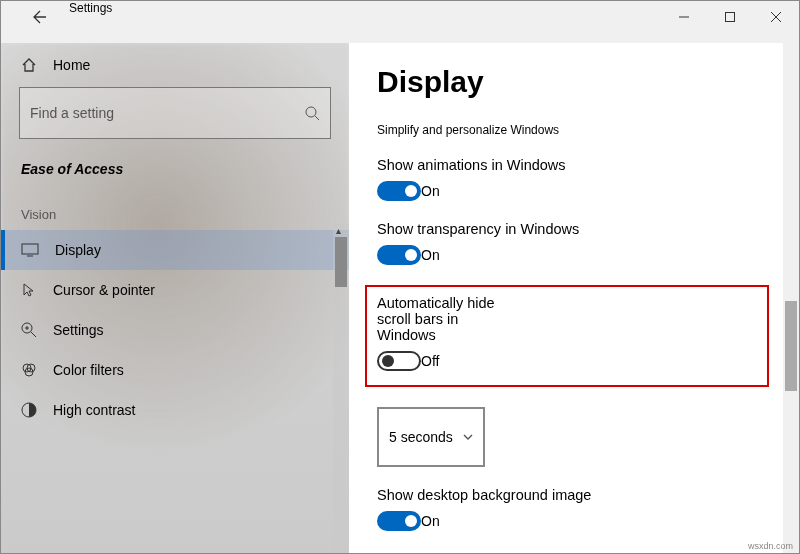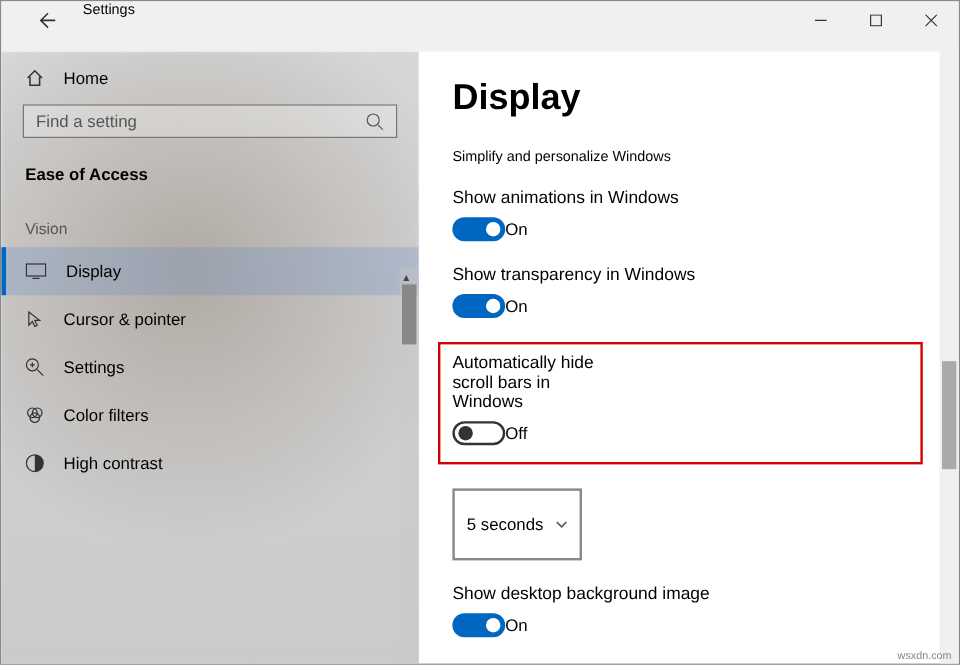--- a/index.html
+++ b/index.html
@@ -8,23 +8,23 @@
     .back-btn { width: 46px; height: 32px; display: flex; align-items: center; justify-content: center; }
     .title { font-size: 12px; padding-left: 6px; }
     .win-controls { margin-left: auto; display: flex; height: 32px; }
     .win-btn { width: 46px; display: flex; align-items: center; justify-content: center; }
     .main { display: flex; height: calc(100% - 32px); }
     .sidebar { width: 348px; height: 100%; background: linear-gradient(180deg,#ddd,#ccc); position: relative; overflow: hidden; }
     .sidebar::before { content:""; position:absolute; inset:0; background: radial-gradient(circle at 45% 35%,rgba(160,150,140,.7),rgba(200,200,200,.3) 60%); filter: blur(2px); }
     .sidebar > * { position: relative; z-index: 1; }
     .home { display:flex; align-items:center; gap:16px; padding:14px 20px; font-size:14px; }
     .search-wrap { padding: 0 18px 8px; }
-    .search { display:flex; align-items:center; border:1px solid #777; background:rgba(255,255,255,0.25); height:28px; padding:0 10px; font-size:14px; color:#555; }
+    .search { display:flex; align-items:center; border:1px solid #777; background:rgba(255,255,255,0.25); height:52px; padding:0 10px; font-size:14px; color:#555; }
     .search-ph { flex:1; }
-    .cat-header { font-weight:600; font-size:14px; padding:14px 20px 4px; }
+    .cat-header { font-weight:600; font-size:14px; padding:14px 20px 4px;font-style:italic; }
     .section-label { font-size:13px; color:#555; padding:26px 20px 8px; }
     .nav-item { display:flex; align-items:center; gap:16px; padding:12px 20px; font-size:14px; }
     .nav-item.selected { background: rgba(100,140,200,0.28); border-left:4px solid #0067c0; padding-left:16px; }
     .sidebar-scroll { position:absolute; right:0; top:180px; width:16px; height:calc(100% - 180px); background:rgba(200,200,200,.4); }
     .sb-thumb { position:absolute; top:14px; left:2px; width:12px; height:50px; background:#888; }
     .sb-arrow { position:absolute; left:3px; width:10px; height:10px; font-size:10px; color:#444; }
     .content { flex:1; padding:22px 30px 0 28px; position:relative; }
     .ct-scroll { position:absolute; right:0; top:0; width:16px; height:100%; background:#f0f0f0; }
     .ct-thumb { position:absolute; top:258px; left:2px; width:12px; height:90px; background:#aaa; }
     h1 { font-size:30px; font-weight:600; margin-bottom:24px; }

